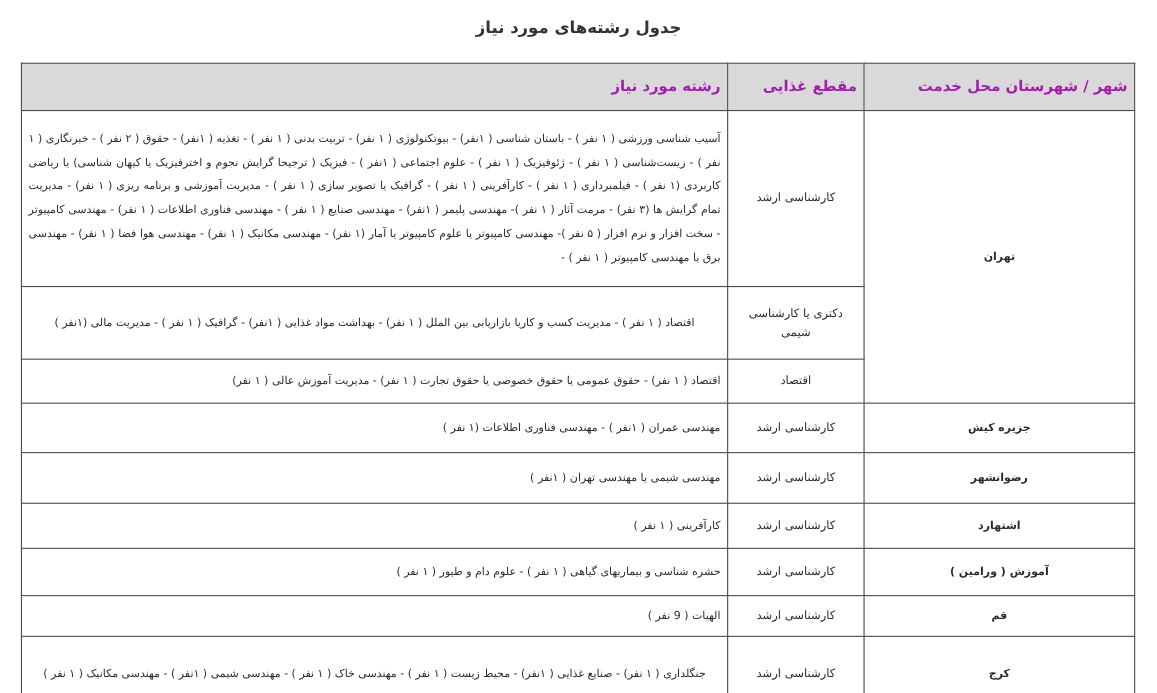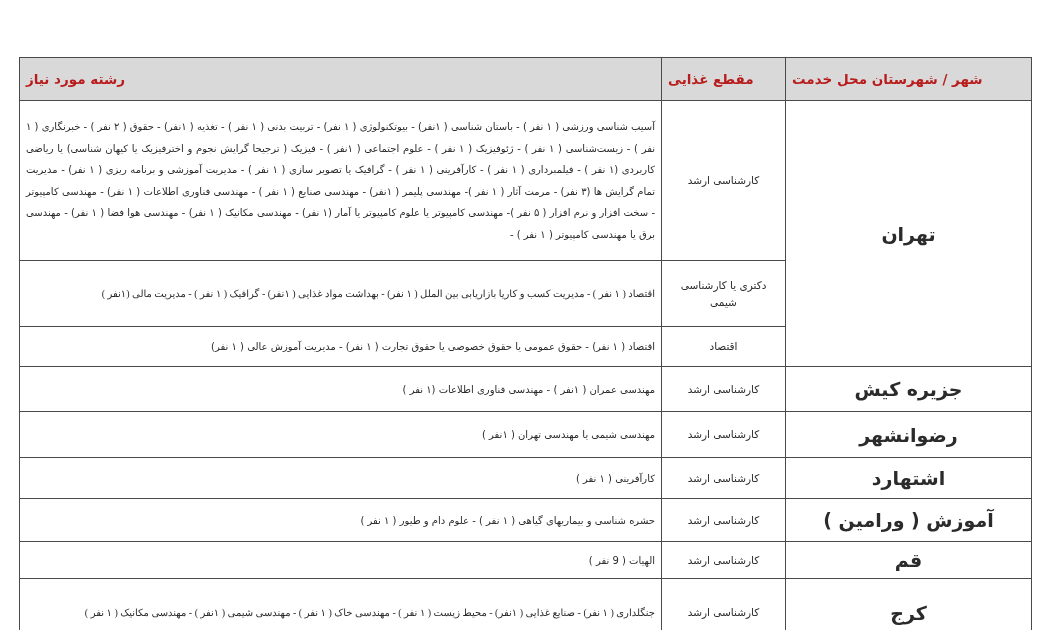--- a/index.html
+++ b/index.html
@@ -31,54 +31,55 @@
     vertical-align:middle;
     color:#2b2b2b;
     padding:2px 6px;
     overflow:hidden;
   }
   table.needs th {
     background:#d9d9d9;
     height:38px;
     font-size:13.5px;
     font-weight:bold;
-    text-align:left;
-    color:#b91c1c;
+    text-align:right;
+    color:#a21caf;
   }
   td.city {
     text-align:center;
     font-weight:bold;
-    font-size:19px;
+    font-size:10px;
     color:#1f1f1f;
   }
   td.level {
     text-align:center;
     font-size:10.5px;
     color:#333333;
     padding:2px 3px;
     line-height:1.6;
   }
   td.major {
     font-size:10px;
     color:#2b2b2b;
     padding:3px 9px;
   }
   td.major.justify {
     text-align:justify;
     text-align-last:right;
     line-height:2.15;
   }
   td.major.right  {  line-height:1.9; }
-  td.major.center { text-align:right; line-height:2.3;font-family:Liberation Serif, serif; }
+  td.major.center { text-align:center; line-height:2.3; }
 </style>
 </head>
 <body>
 
 <div class="page">
 
+  <div class="title">جدول رشته‌های مورد نیاز</div>
 
   <table class="needs">
     <colgroup>
       <col style="width:246px">
       <col style="width:124px">
       <col style="width:642px">
     </colgroup>
     <thead>
       <tr>
         <th>شهر / شهرستان محل خدمت</th>

